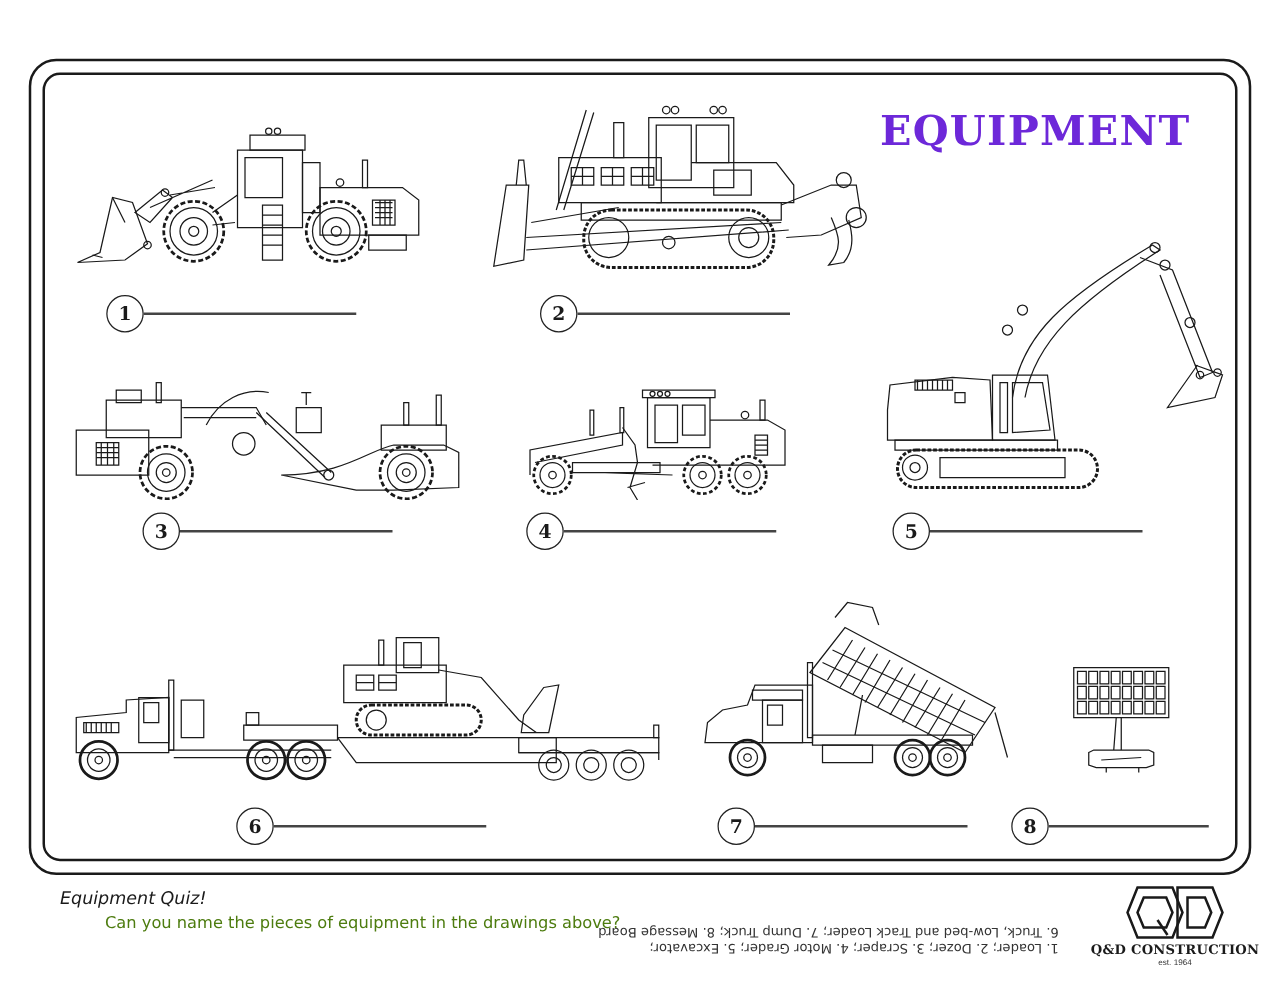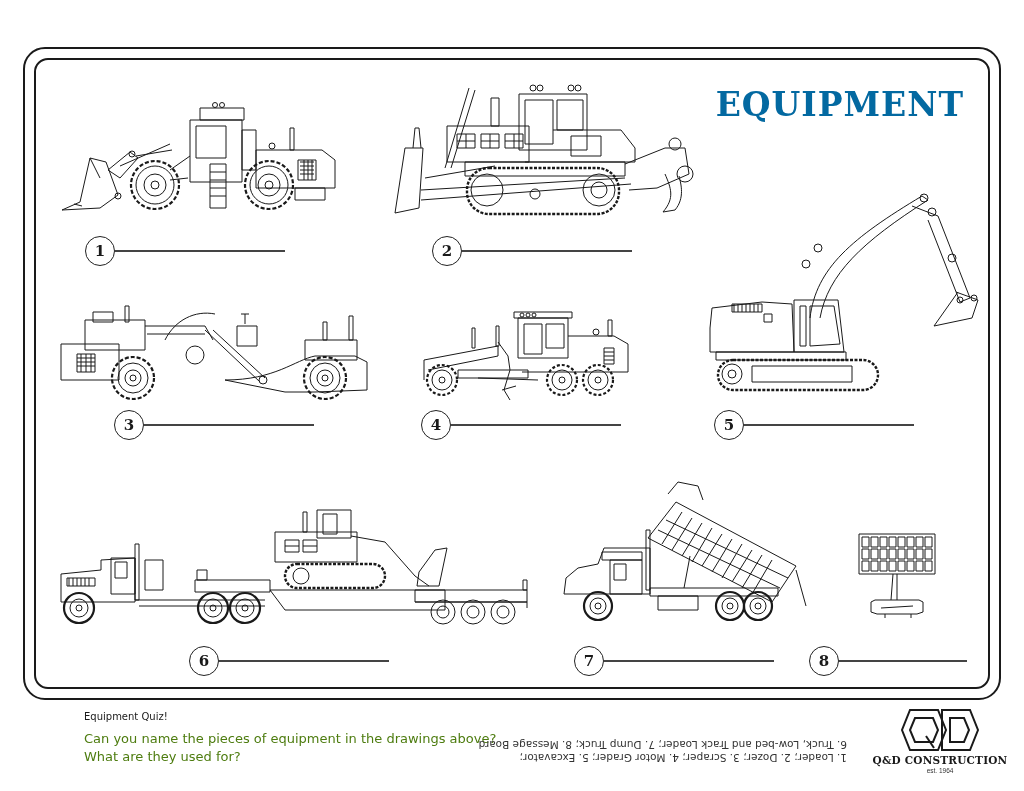--- a/index.html
+++ b/index.html
@@ -11,22 +11,22 @@
     border: 2px solid #1a1a1a; border-radius: 22px;
   }
   .frame-inner {
     position: absolute; left: 34px; top: 58px; width: 956px; height: 631px;
     border: 2px solid #1a1a1a; border-radius: 14px;
   }
 
   .title {
     position: absolute; left: 704px; top: 84px; width: 260px;
     font-family: "DejaVu Serif", serif; font-weight: bold;
-    font-size: 33px; line-height: 42px; text-align: right; letter-spacing: 1px;
-    color: #0369a1;
+    font-size: 33px; line-height: 42px; text-align: left; letter-spacing: 1px;
+    color: #6d28d9;
   }
   .title span { display: block; }
 
   .art { position: absolute; }
   .art svg { width: 100%; height: 100%; display: block; }
   .art svg * { vector-effect: non-scaling-stroke; }
 
   .answer {
     position: absolute; height: 30px; display: flex; align-items: center;
   }
@@ -40,21 +40,21 @@
     height: 1.3px; background: #444; flex: none;
   }
   .answer .field {
     border: none; outline: none; background: transparent;
     position: absolute; left: 36px; right: 0; top: 2px; height: 20px;
     font-family: "Liberation Sans", sans-serif; font-size: 13px;
   }
 
   .footer-heading {
     position: absolute; left: 48px; top: 711px;
-    font-size: 10px; font-family: "DejaVu Sans", sans-serif; margin-left: 36px;
+    font-style: italic; font-size: 14px; font-family: "DejaVu Sans", sans-serif;
   }
   .footer-body {
     position: absolute; left: 48px; top: 730px;
     font-size: 13px; line-height: 18px; font-family: "DejaVu Sans", sans-serif;
     color: #4d7c0f;
     margin-left: 36px;
   }
   .footer-body span { display: block; }
 
   .answer-key {
@@ -379,21 +379,20 @@
 </div>
 <div class="answer" style="left:809px;top:646px;">
   <div class="num">8</div>
   <div class="line" style="width:128px;"></div>
   <input class="field" value="" style="">
 </div>
 
 <div class="footer-heading">Equipment Quiz!</div>
 <div class="footer-body">
   <span>Can you name the pieces of equipment in the drawings above?</span>
-  <span>What are they used for?</span>
 </div>
 
 <div class="answer-key">
   <span>1. Loader; 2. Dozer; 3. Scraper; 4. Motor Grader; 5. Excavator;</span>
   <span>6. Truck, Low-bed and Track Loader; 7. Dump Truck; 8. Message Board</span>
 </div>
 
 <div class="logo">
   <svg width="84" height="44" viewBox="0 0 84 44" fill="none" stroke="#1a1a1a" stroke-width="2">
     <polygon points="12,2 40,2 48,22 40,42 12,42 4,22"></polygon>

